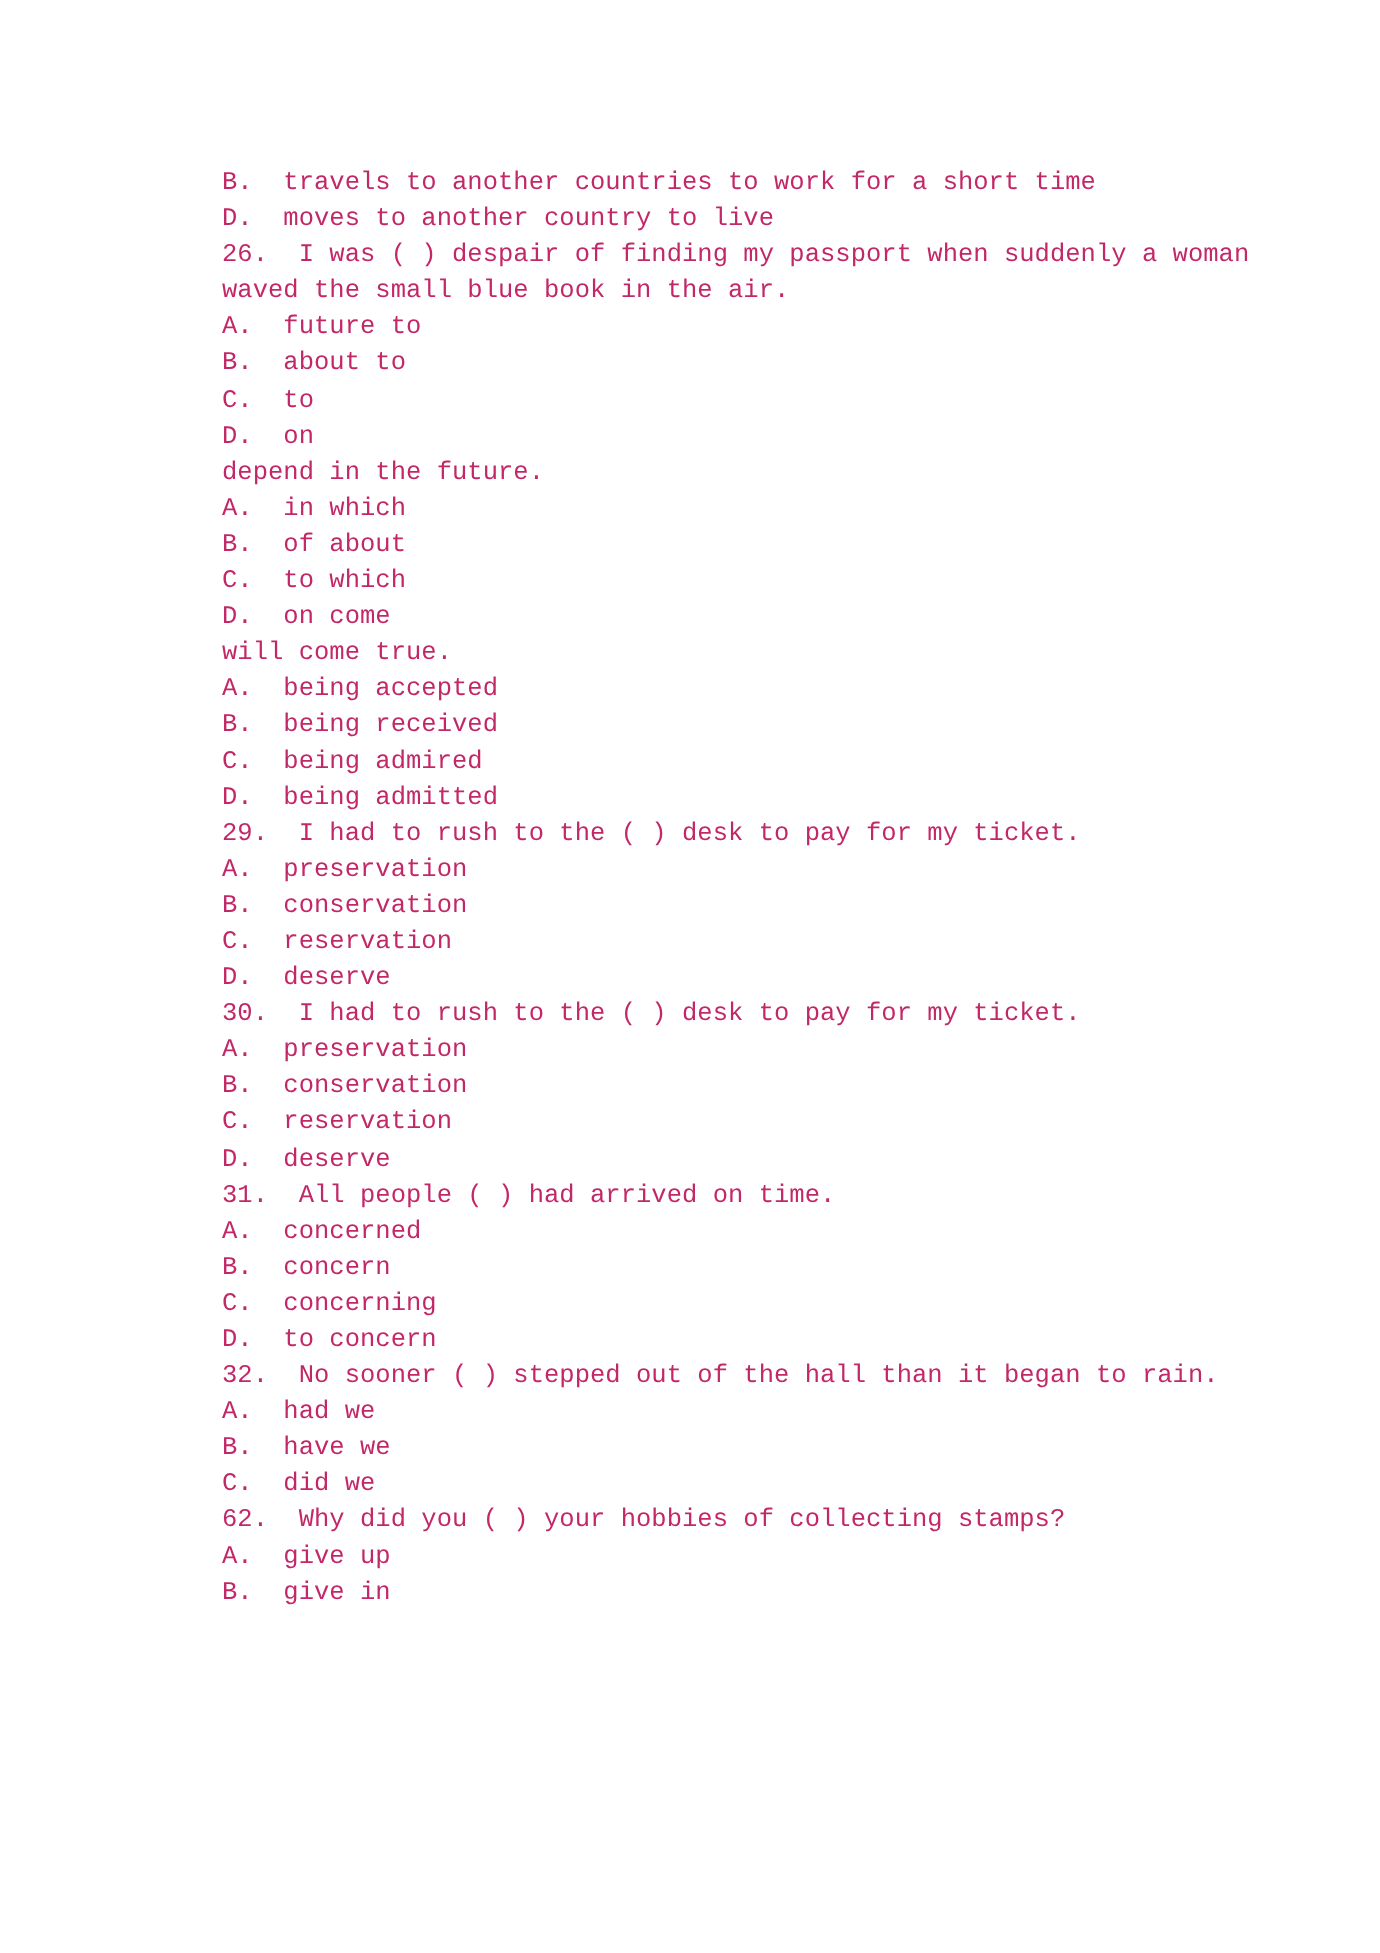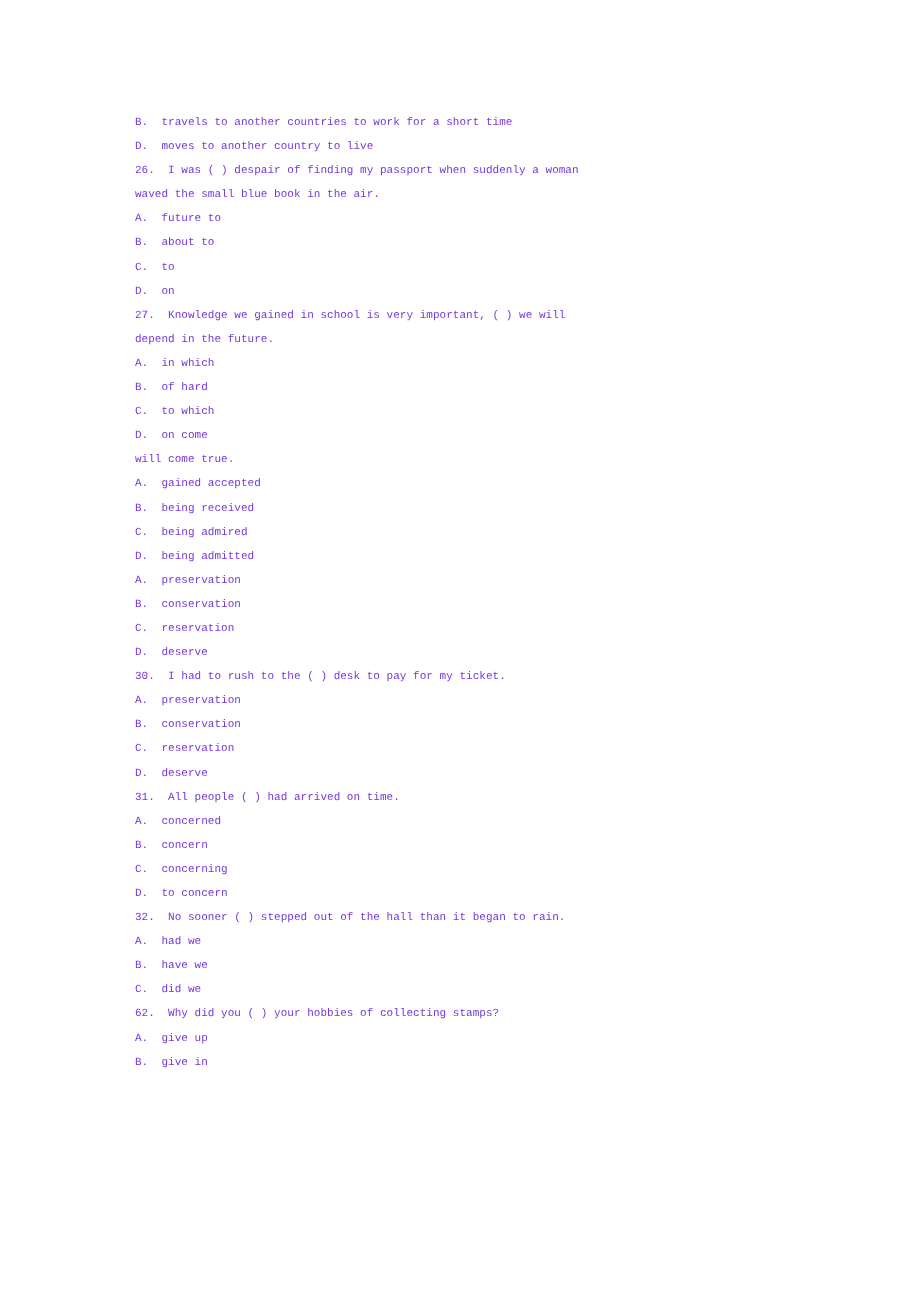--- a/index.html
+++ b/index.html
@@ -26,28 +26,29 @@
   }
 
   .text-column {
     position: absolute;
     left: 135px;
     top: 111px;
     width: 640px;
   }
 
   .line {
-    font-size: 11px;
+    font-size: 17px;
     line-height: 24.1px;
-    color: #6d28d9;
+    color: #be185d;
     white-space: pre;
     letter-spacing: 0.02px;
     -webkit-font-smoothing: antialiased;
     text-rendering: geometricPrecision;
     height: 24.1px;
+    margin-left: 13px;
   }
 
   
   .text-column {
     filter: blur(0.16px);
     opacity: 0.93;
   }
 </style>
 </head>
 <body>
@@ -55,31 +56,31 @@
 <div class="page" style="background: rgb(255, 255, 255);">
   <div class="text-column" id="text-column" style="color: rgb(37, 36, 42);">
       <div class="line">B.  travels to another countries to work for a short time</div>
       <div class="line">D.  moves to another country to live</div>
       <div class="line">26.  I was ( ) despair of finding my passport when suddenly a woman</div>
       <div class="line">waved the small blue book in the air.</div>
       <div class="line">A.  future to</div>
       <div class="line">B.  about to</div>
       <div class="line">C.  to</div>
       <div class="line">D.  on</div>
-      <div class="line">27.  Knowledge we gained in school is very important, ( ) we will</div>
       <div class="line">depend in the future.</div>
       <div class="line">A.  in which</div>
-      <div class="line">B.  of hard</div>
+      <div class="line">B.  of about</div>
       <div class="line">C.  to which</div>
       <div class="line">D.  on come</div>
       <div class="line">will come true.</div>
-      <div class="line">A.  gained accepted</div>
+      <div class="line">A.  being accepted</div>
       <div class="line">B.  being received</div>
       <div class="line">C.  being admired</div>
       <div class="line">D.  being admitted</div>
+      <div class="line">29.  I had to rush to the ( ) desk to pay for my ticket.</div>
       <div class="line">A.  preservation</div>
       <div class="line">B.  conservation</div>
       <div class="line">C.  reservation</div>
       <div class="line">D.  deserve</div>
       <div class="line">30.  I had to rush to the ( ) desk to pay for my ticket.</div>
       <div class="line">A.  preservation</div>
       <div class="line">B.  conservation</div>
       <div class="line">C.  reservation</div>
       <div class="line">D.  deserve</div>
       <div class="line">31.  All people ( ) had arrived on time.</div>

